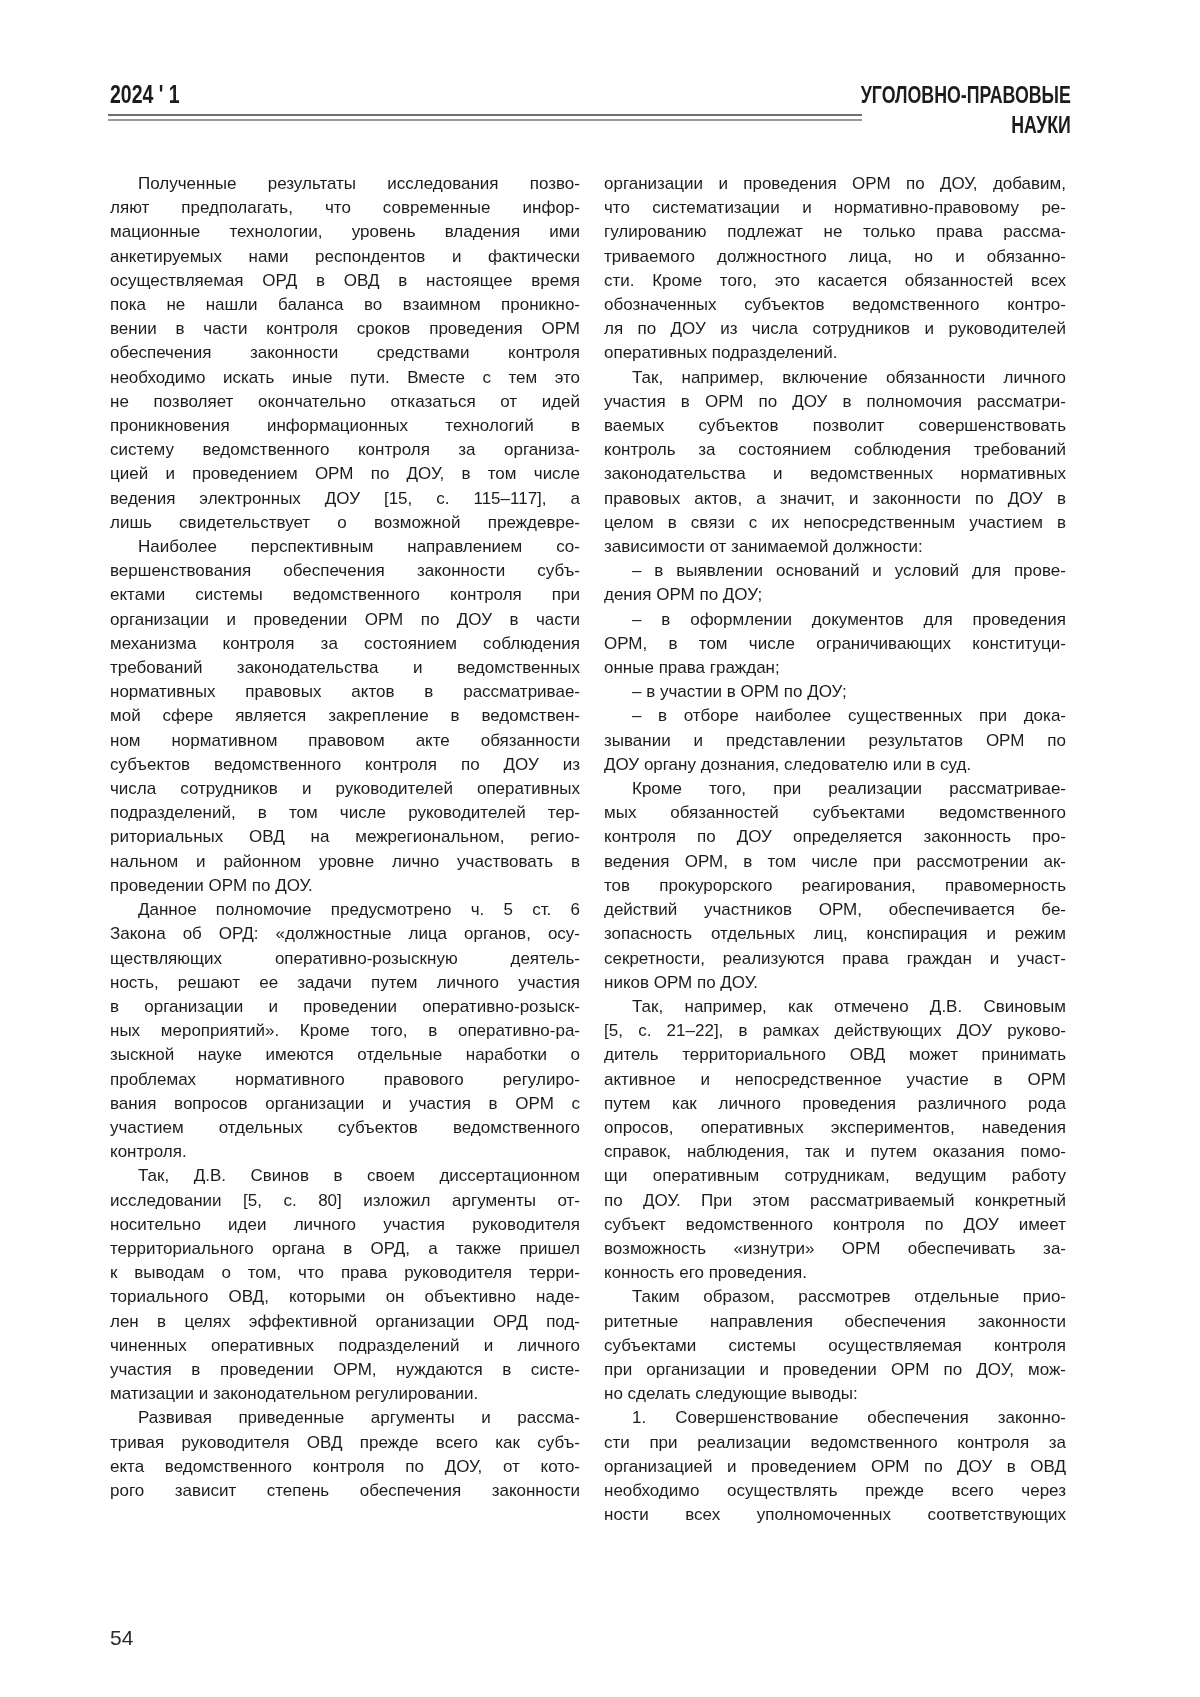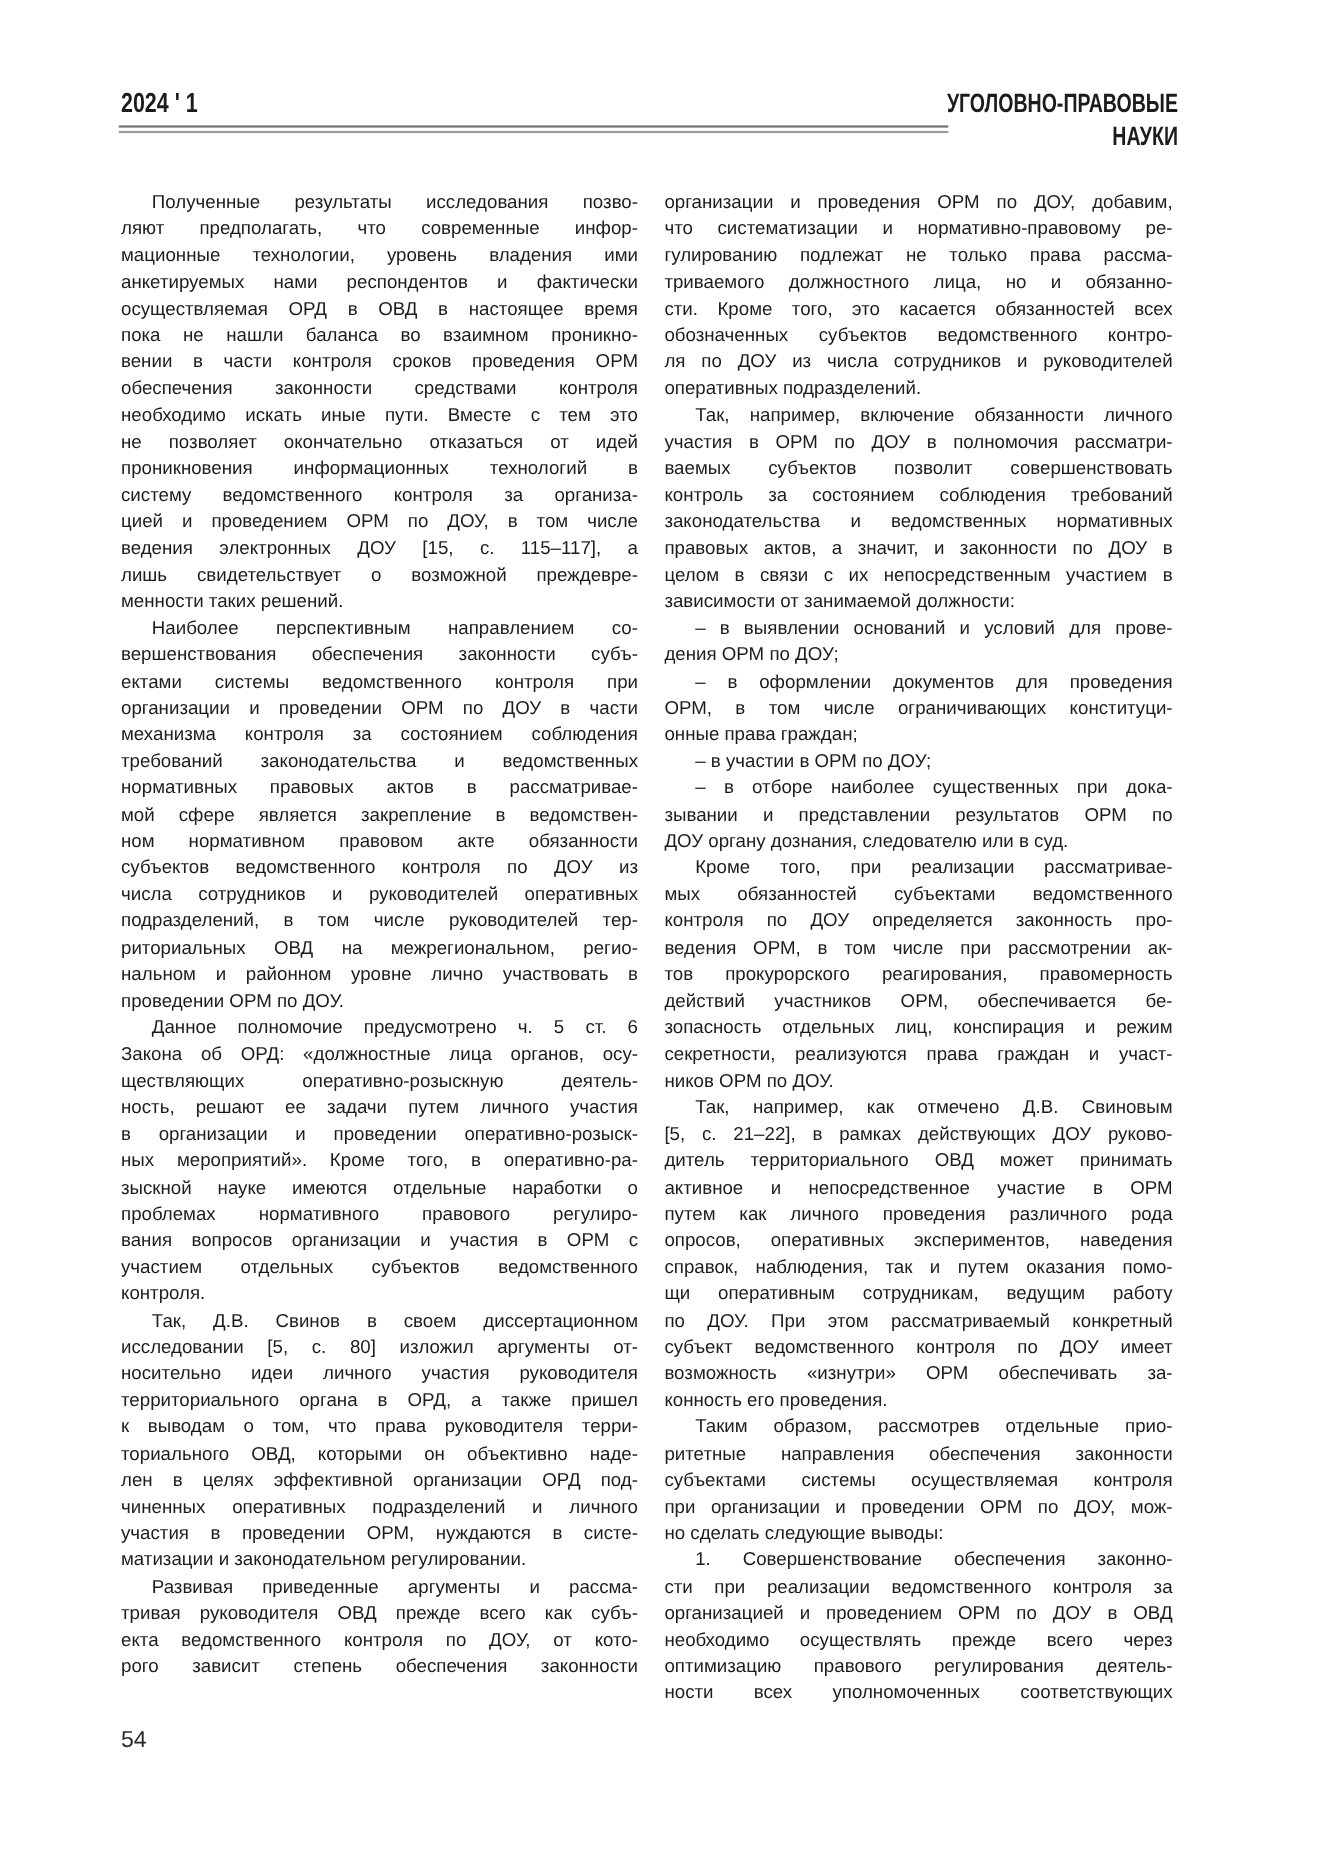--- a/index.html
+++ b/index.html
@@ -44,21 +44,21 @@
     text-align: justify;
   }
   .col-left  { width: 470px; }
   .col-right { width: 462px; }
   .para { margin: 0; }
   .line { text-align: justify; text-align-last: justify; }
   .line.endline { text-align-last: left; }
   .line.first { text-indent: 28px; }
 
   .pagenum {
-    position: absolute; left: 110px; top: 1570px;
+    position: absolute; left: 110px; top: 1626px;
     font-size: 21px; color: #2a2a2a;
   }
 </style>
 </head>
 <body style="--text: #1c1c1c; --rule: #6f6f6f;">
 
 <div class="sheet">
 
   <div class="issue">2024 ' 1</div>
 
@@ -80,21 +80,20 @@
           <div class="line">пока не нашли баланса во взаимном проникно-</div>
           <div class="line">вении в части контроля сроков проведения ОРМ</div>
           <div class="line">обеспечения законности средствами контроля</div>
           <div class="line">необходимо искать иные пути. Вместе с тем это</div>
           <div class="line">не позволяет окончательно отказаться от идей</div>
           <div class="line">проникновения информационных технологий в</div>
           <div class="line">систему ведомственного контроля за организа-</div>
           <div class="line">цией и проведением ОРМ по ДОУ, в том числе</div>
           <div class="line">ведения электронных ДОУ [15, с. 115–117], а</div>
           <div class="line">лишь свидетельствует о возможной преждевре-</div>
-          <div class="line endline">менности таких решений.</div>
         </div>
         <div class="para">
           <div class="line first">Наиболее перспективным направлением со-</div>
           <div class="line">вершенствования обеспечения законности субъ-</div>
           <div class="line">ектами системы ведомственного контроля при</div>
           <div class="line">организации и проведении ОРМ по ДОУ в части</div>
           <div class="line">механизма контроля за состоянием соблюдения</div>
           <div class="line">требований законодательства и ведомственных</div>
           <div class="line">нормативных правовых актов в рассматривае-</div>
           <div class="line">мой сфере является закрепление в ведомствен-</div>
@@ -206,21 +205,20 @@
           <div class="line">ритетные направления обеспечения законности</div>
           <div class="line">субъектами системы осуществляемая контроля</div>
           <div class="line">при организации и проведении ОРМ по ДОУ, мож-</div>
           <div class="line endline">но сделать следующие выводы:</div>
         </div>
         <div class="para">
           <div class="line first">1. Совершенствование обеспечения законно-</div>
           <div class="line">сти при реализации ведомственного контроля за</div>
           <div class="line">организацией и проведением ОРМ по ДОУ в ОВД</div>
           <div class="line">необходимо осуществлять прежде всего через</div>
-          <div class="line">оптимизацию правового регулирования деятель-</div>
           <div class="line">ности всех уполномоченных соответствующих</div>
         </div>
       </div>
   </div>
 
   <div class="pagenum">54</div>
 
 </div>
 
 </body></html>

